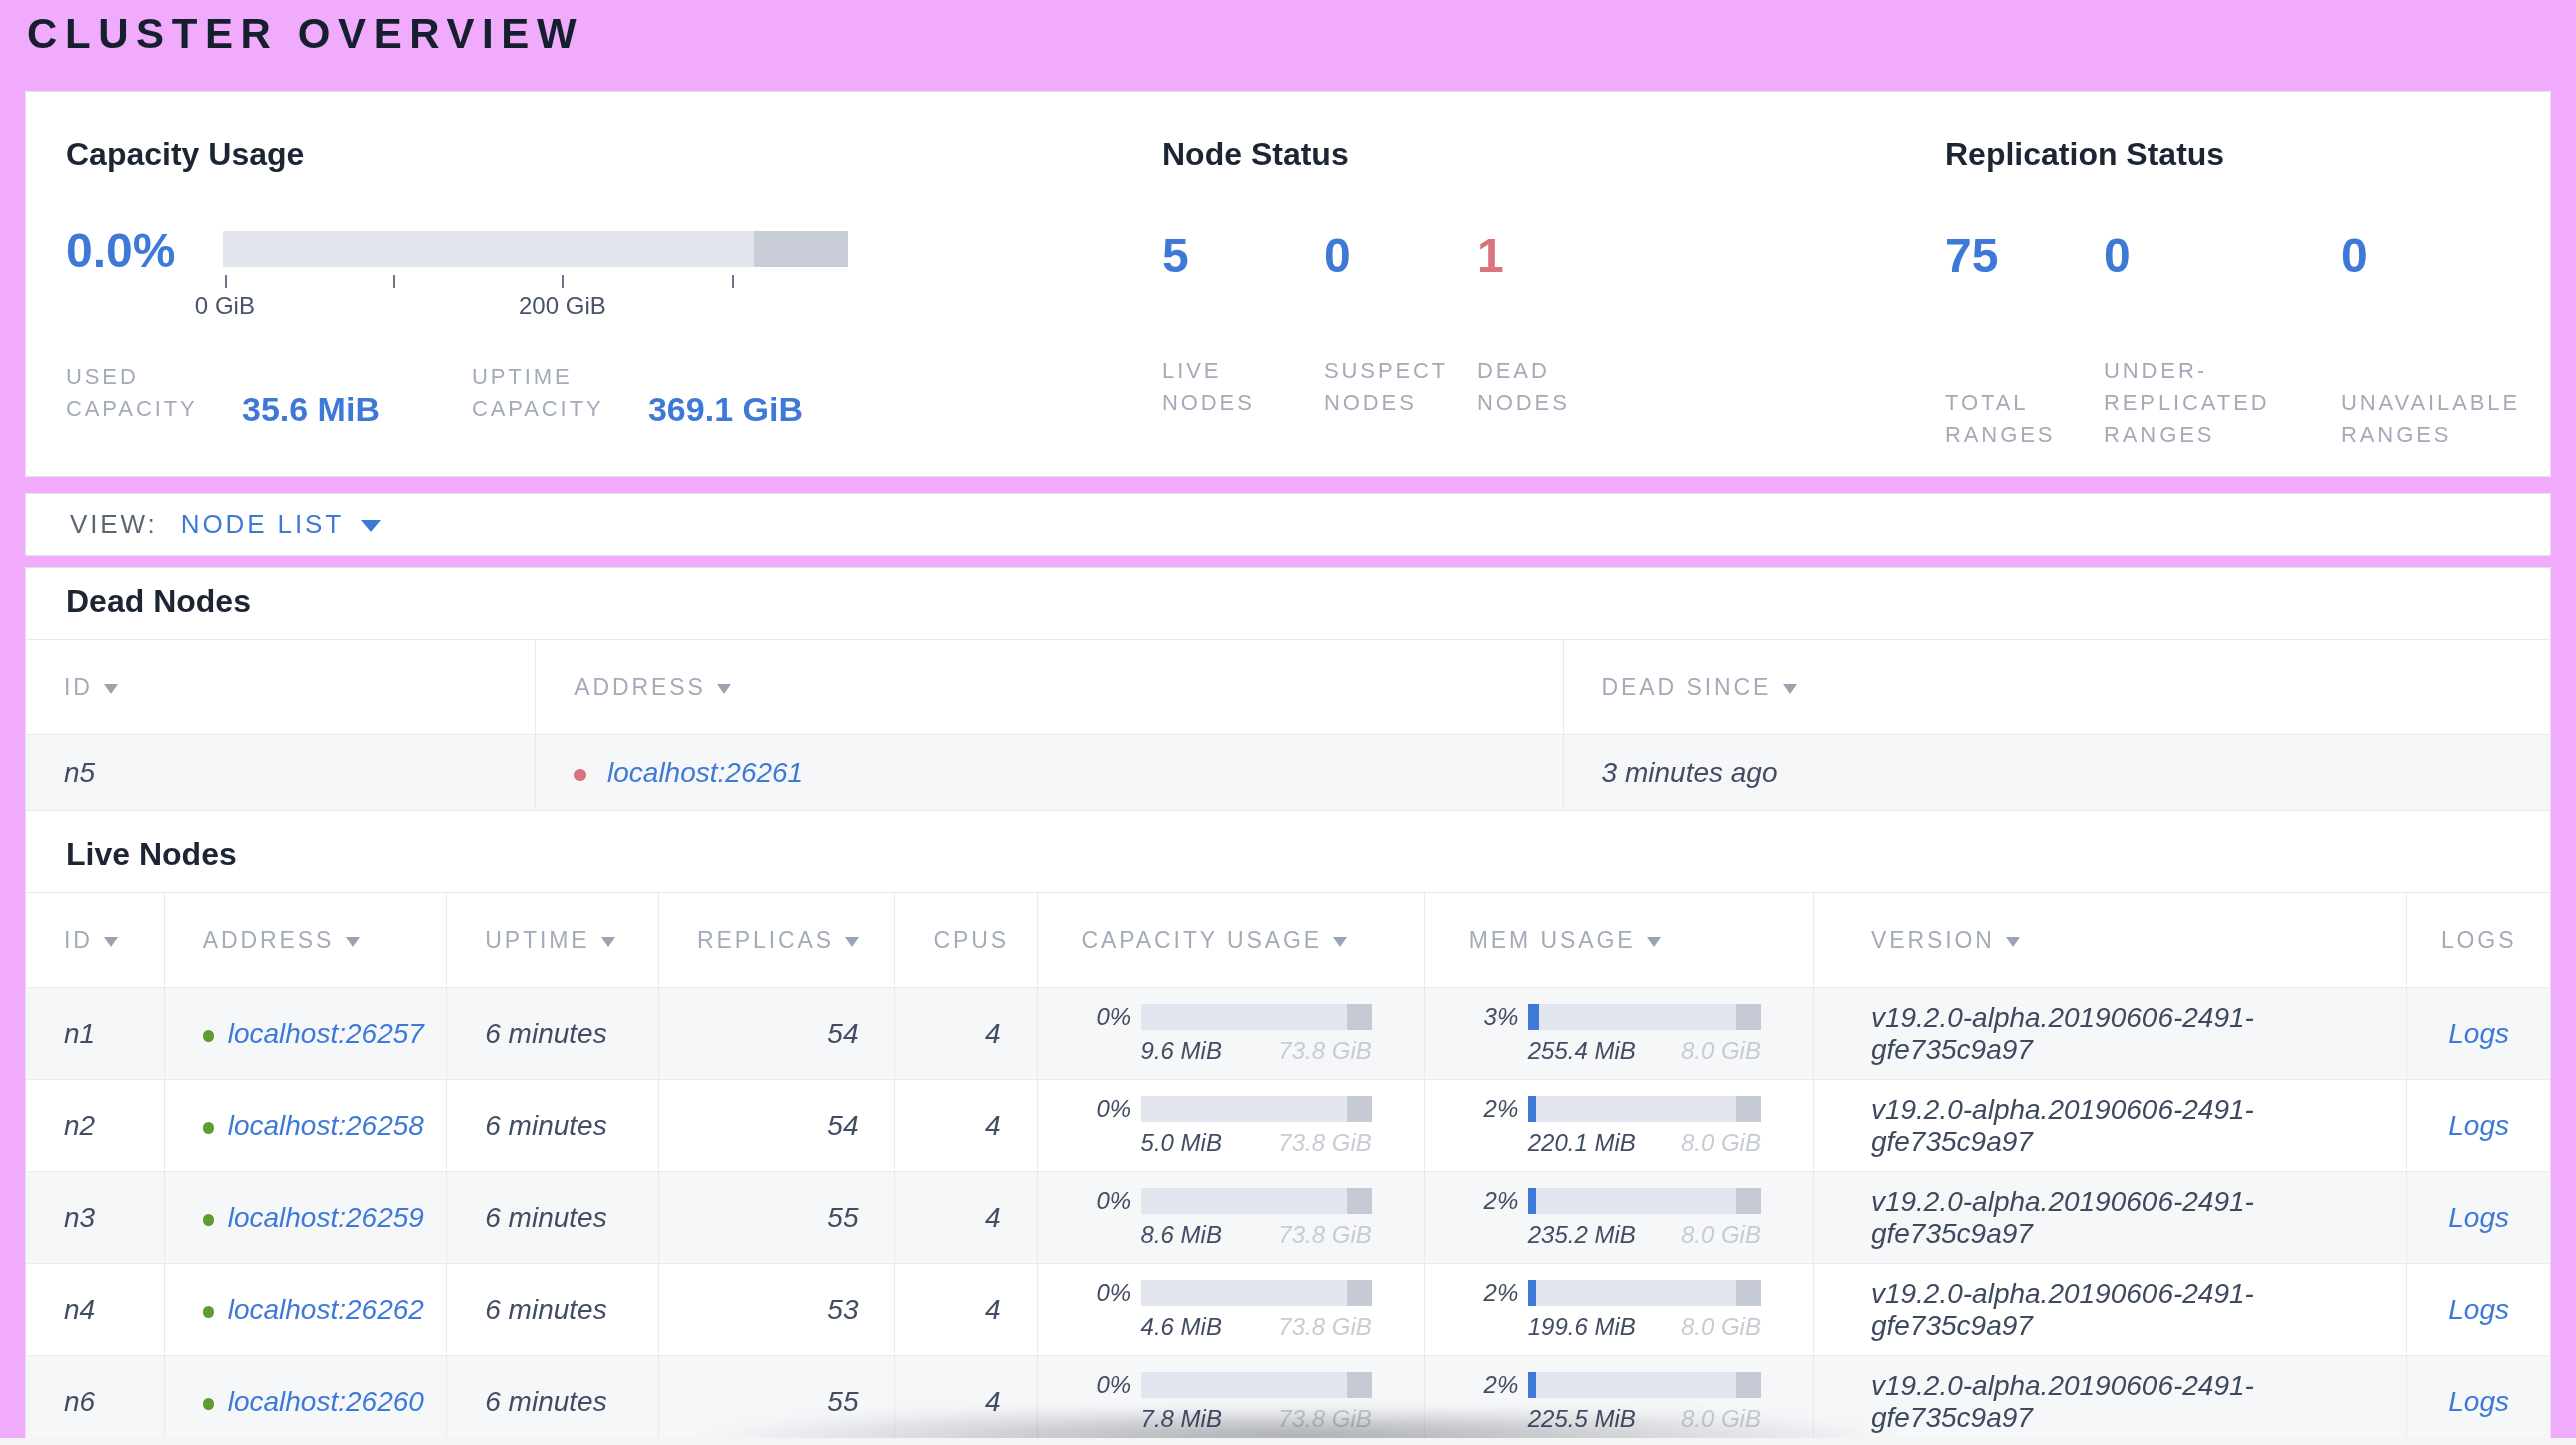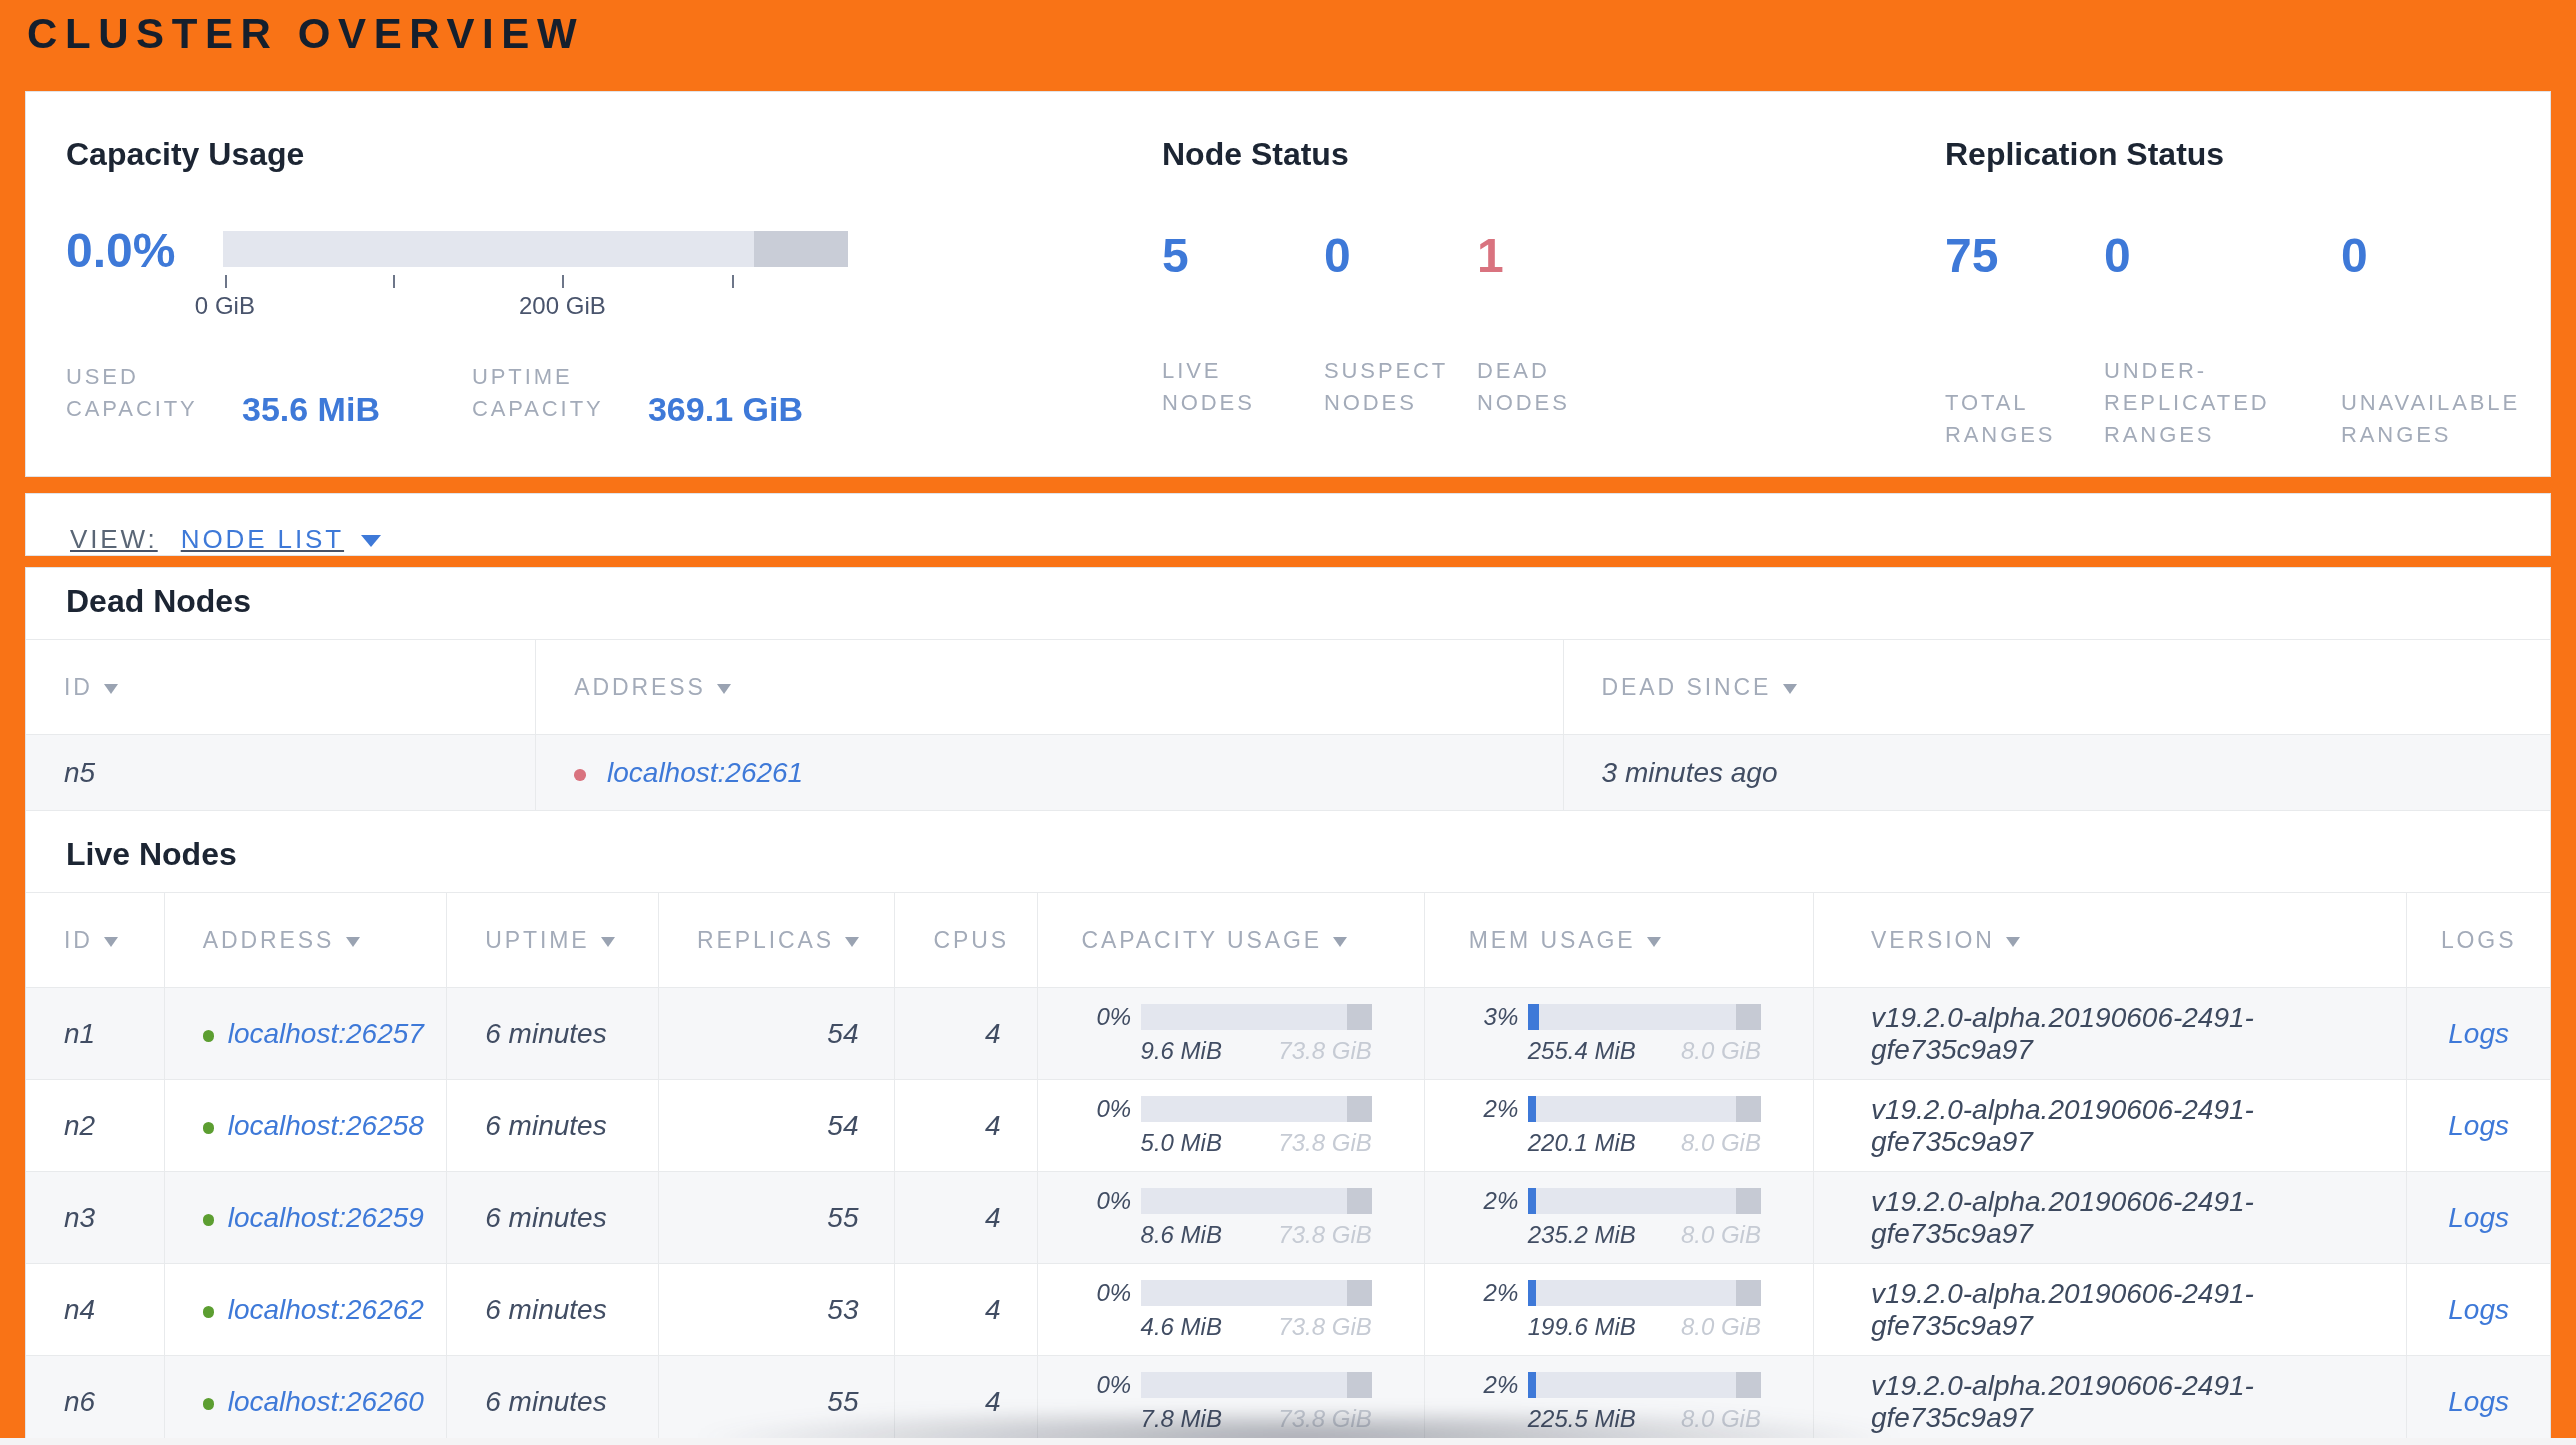--- a/index.html
+++ b/index.html
@@ -1,18 +1,18 @@
 <!DOCTYPE html>
 <html><head>
 <meta charset="utf-8">
 <style>
   * { margin:0; padding:0; box-sizing:border-box; }
   html,body { background:#f4f4f5; }
   body { font-family:"Liberation Sans", sans-serif; color:#47536a; }
-  .page { position:relative; width:2576px; height:1438px; background:#f97316; overflow:hidden; }
+  .page { position:relative; width:2576px; height:1438px; background:#f0abfc; overflow:hidden; }
 
   
   .page-title { position:absolute; left:27px; top:9.5px; font-size:42px; font-weight:700;
                 letter-spacing:7.6px; color:#151f2d; }
 
   
   .summary-card { position:absolute; left:25px; right:25px; top:91px; height:386px;
                   background:#fff; border:1px solid #e2e3e6; display:flex; }
   .panel { padding-top:42px; }
   .panel-capacity { width:1136px; padding-left:40px; }
@@ -41,21 +41,21 @@
   .panel-repl  .sum-stats { grid-template-columns:159px 237px auto; }
   .sum-num { font-size:48px; font-weight:700; color:#3e79d8; line-height:57px; }
   .sum-num.danger { color:#d9737f; }
   .sum-label { font-size:22px; letter-spacing:2.9px; color:#a3abb9; line-height:32px; }
   .sum-label.w135 { width:134px; }
   .sum-label.w200 { width:196px; }
   .sum-label.w215 { width:208px; }
 
   
   .view-bar { position:absolute; left:25px; right:25px; top:493px; height:63px; background:#fff;
-              border:1px solid #e2e3e6; display:flex; align-items:flex-end; padding-left:44px;text-decoration:underline; }
+              border:1px solid #e2e3e6; display:flex; align-items:center; padding-left:44px; }
   .view-label { font-size:26px; letter-spacing:2.9px; color:#5a6676; }
   .view-select { margin-left:23px; display:flex; align-items:center; cursor:pointer;
                  color:#3e79d8; font-size:26px; letter-spacing:2.9px; text-decoration:none; }
   .caret-blue { margin-left:17px; margin-top:3.8px; width:0; height:0;
                 border-left:10.5px solid transparent; border-right:10.5px solid transparent;
                 border-top:12.4px solid #3e79d8; }
 
   
   .tables-card { position:absolute; left:25px; right:25px; top:567px; bottom:0; background:#fff;
                  border:1px solid #e2e3e6; border-bottom:none; overflow:hidden; }

